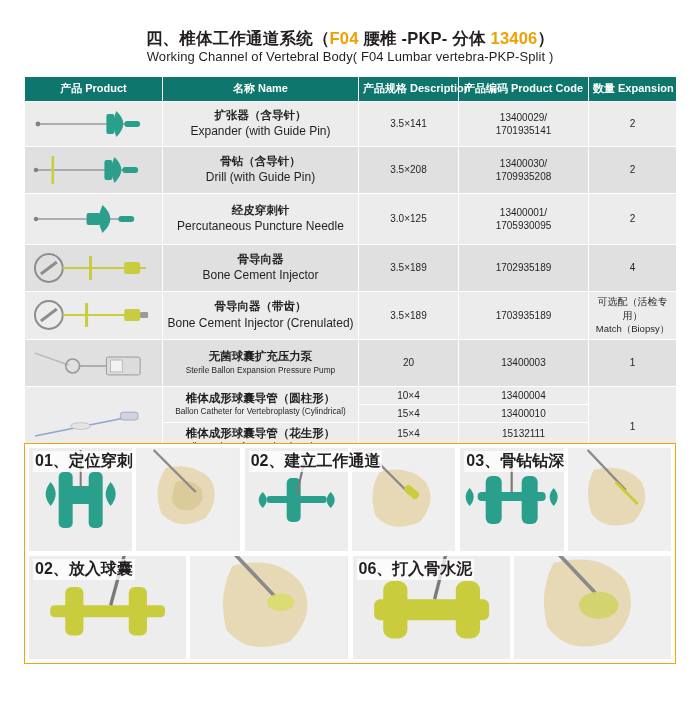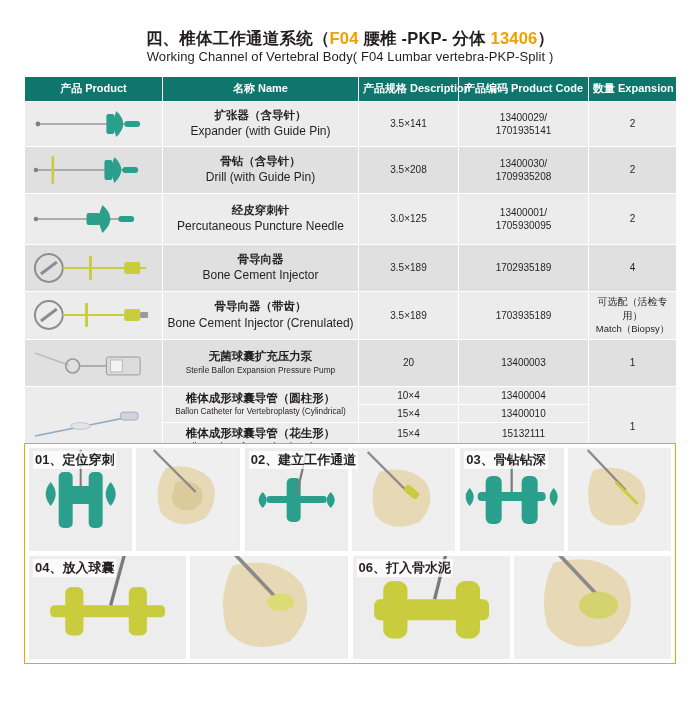--- a/index.html
+++ b/index.html
@@ -141,21 +141,21 @@
   .step-img {
     flex: 1 1 0;
     background: #e9e9e9;
     position: relative;
     overflow: hidden;
   }
   .step-label {
     position: absolute;
     left: 4px;
     top: 3px;
-    font-size: 13px;
+    font-size: 16px;
     font-weight: bold;
     color: #231f20;
     z-index: 5;
     background: rgba(255,255,255,0.75);
     padding: 0 2px;
     white-space: nowrap;
   }
 
   svg { display: block; }
 </style>
@@ -448,21 +448,21 @@
             </svg>
           </div>
         </div>
       </div>
 
     </div>
 
     <div class="steps-row">
 
       <div class="step">
-        <div class="step-label">04、放入球囊</div>
+        <div class="step-label">02、放入球囊</div>
         <div class="step-imgs">
           <div class="step-img">
             <svg width="100%" height="103" viewBox="0 0 104 103" preserveAspectRatio="xMidYMid slice">
               <rect width="104" height="103" fill="#ededed"></rect>
               <rect x="14" y="50" width="76" height="8" rx="3" fill="#c9cc3c"></rect>
               <rect x="24" y="38" width="12" height="32" rx="4" fill="#c9cc3c"></rect>
               <rect x="66" y="38" width="12" height="32" rx="4" fill="#c9cc3c"></rect>
               <line x1="66" y1="6" x2="54" y2="50" stroke="#7a7a7a" stroke-width="2.2"></line>
             </svg>
           </div>

